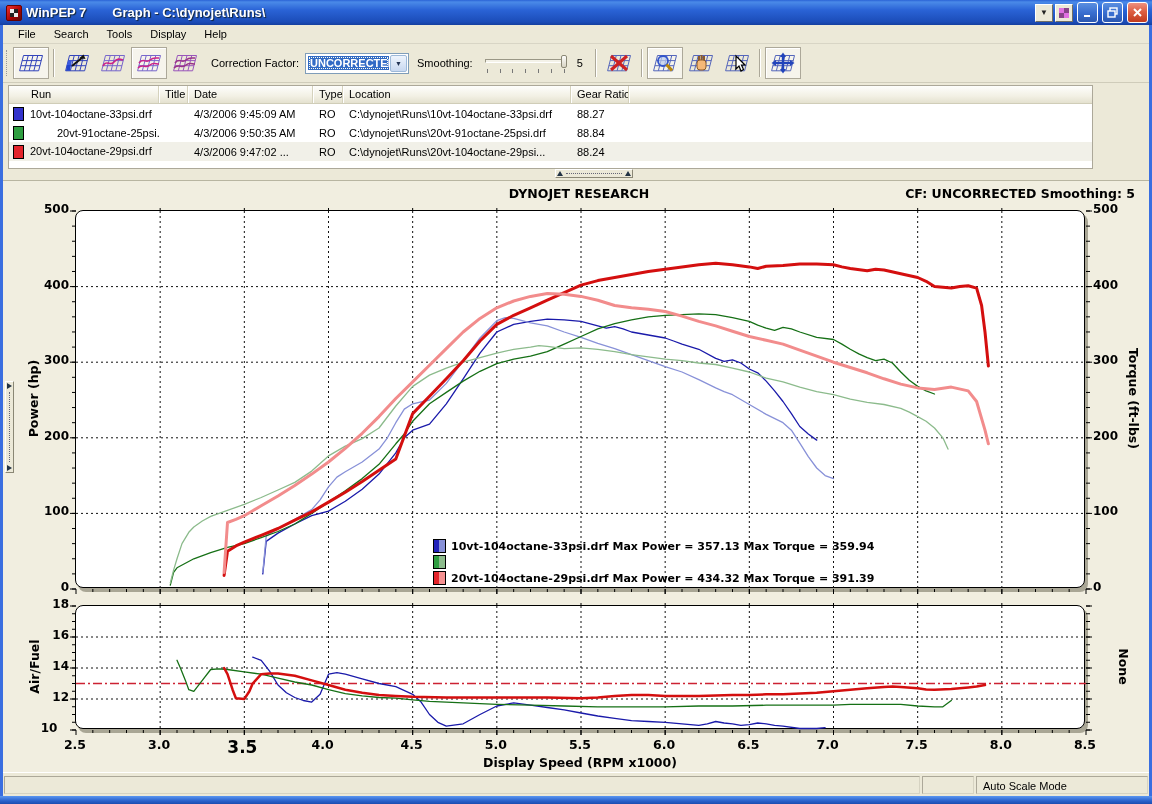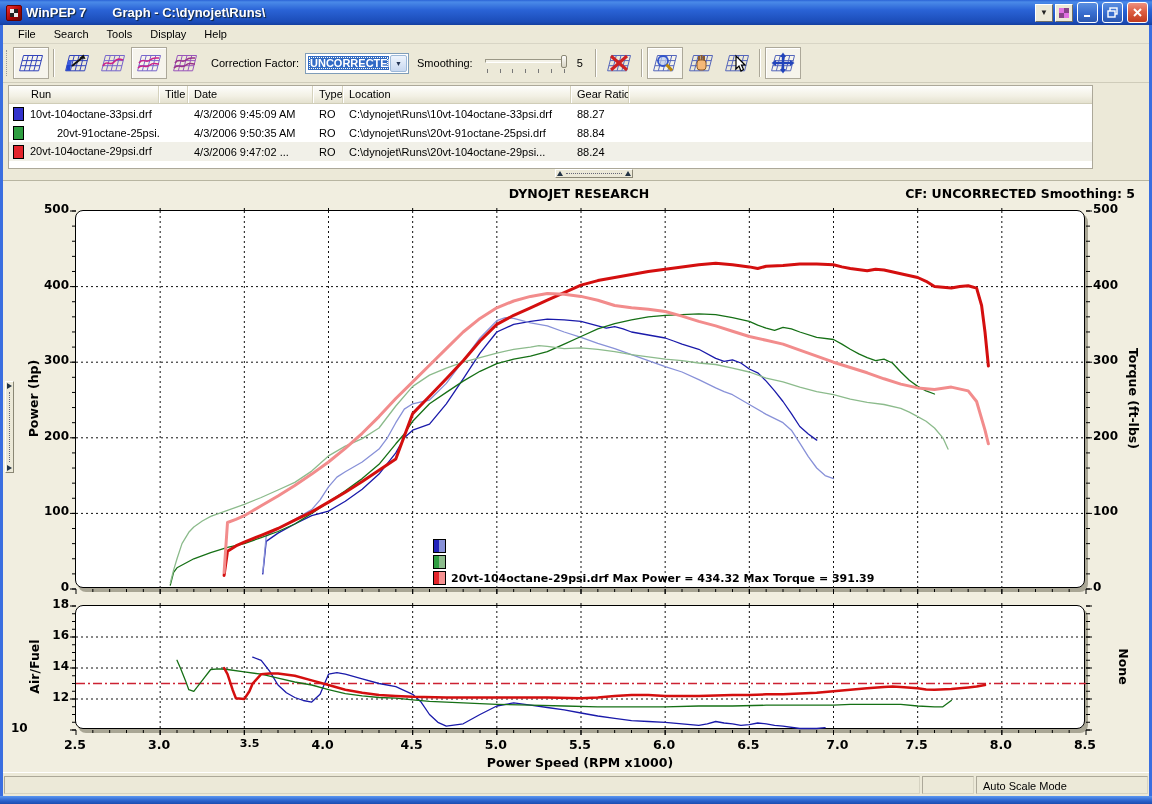--- a/index.html
+++ b/index.html
@@ -605,20 +605,21 @@
         <polyline points="103.3,383.2 106.6,370.4 110.0,365.8 126.8,356.8 143.7,350.7 160.5,345.4 177.3,341.6 194.2,335.6 211.0,329.5 227.8,322.0 244.7,311.4 261.5,300.1 278.3,288.7 295.2,276.6 312.0,262.3 328.8,241.8 337.3,232.0 345.7,219.2 362.5,201.8 379.3,190.4 396.2,179.1 413.0,169.3 429.8,161.7 446.7,157.2 463.5,154.2 480.3,149.6 497.2,142.1 514.0,134.5 530.8,126.9 547.7,121.6 564.5,117.9 581.3,114.8 598.2,113.3 615.0,112.6 631.8,111.8 648.7,112.6 665.5,115.6 682.3,119.4 690.7,123.2 699.2,126.2 707.6,128.4 716.0,125.4 724.4,126.9 732.8,130.0 749.7,135.3 766.5,137.5 774.9,142.1 783.3,147.3 791.8,151.9 800.2,155.7 808.6,158.7 817.0,157.2 825.4,161.0 833.8,170.0 842.3,178.3 850.7,184.4 859.1,188.9 867.5,192.0" fill="none" stroke="#167016" stroke-width="1.3" stroke-linejoin="round" stroke-linecap="round" clip-path="url(#clipMain)"></polyline>
         <polyline points="103.3,381.0 106.6,368.1 110.0,356.8 115.0,341.6 121.8,330.3 126.8,325.0 135.3,319.0 143.7,314.4 160.5,308.4 177.3,302.3 194.2,295.5 211.0,288.0 227.8,280.4 244.7,269.1 261.5,253.9 278.3,244.1 295.2,236.6 312.0,226.0 328.8,204.0 345.7,184.4 362.5,173.1 379.3,166.2 396.2,160.2 413.0,155.7 429.8,151.1 446.7,147.3 463.5,145.1 471.9,143.6 480.3,144.3 497.2,146.6 514.0,145.8 530.8,147.3 547.7,149.6 564.5,152.6 581.3,154.9 598.2,157.2 615.0,158.7 631.8,161.0 648.7,162.5 665.5,166.2 682.3,170.0 699.2,176.1 716.0,179.9 732.8,185.1 749.7,189.7 766.5,192.7 783.3,197.2 800.2,200.3 817.0,202.5 833.8,206.3 842.3,210.1 850.7,214.6 859.1,219.2 867.5,226.0 875.9,235.8 881.0,247.1" fill="none" stroke="#8cbb8c" stroke-width="1.3" stroke-linejoin="round" stroke-linecap="round" clip-path="url(#clipMain)"></polyline>
         <polyline points="157.1,373.4 160.5,349.2 168.9,343.9 177.3,340.1 194.2,333.3 211.0,326.5 227.8,318.2 244.7,309.9 261.5,300.1 278.3,290.2 295.2,279.6 312.0,268.3 328.8,257.0 345.7,211.6 362.5,194.2 379.3,176.8 396.2,158.7 413.0,139.0 429.8,122.4 446.7,113.3 463.5,105.8 480.3,98.2 497.2,90.6 514.0,83.1 530.8,78.6 547.7,75.5 564.5,72.5 581.3,69.5 598.2,67.2 615.0,64.9 631.8,62.7 648.7,61.2 665.5,62.7 682.3,64.9 690.7,66.5 699.2,64.2 716.0,63.4 732.8,61.9 749.7,61.9 766.5,62.7 774.9,64.9 783.3,66.5 800.2,68.7 808.6,67.2 817.0,68.0 833.8,71.7 850.7,75.5 859.1,79.3 867.5,84.6 884.3,86.1 892.8,84.6 901.2,83.8 909.6,86.1 914.6,103.5 918.0,130.0 921.4,164.0" fill="none" stroke="#d40f0f" stroke-width="3" stroke-linejoin="round" stroke-linecap="round" clip-path="url(#clipMain)"></polyline>
         <polyline points="157.1,370.4 160.5,320.5 168.9,317.4 177.3,313.7 194.2,303.8 211.0,294.0 227.8,283.4 244.7,272.1 261.5,260.0 278.3,246.4 295.2,231.3 312.0,214.6 328.8,196.5 345.7,179.9 362.5,163.2 379.3,146.6 396.2,130.0 413.0,116.4 429.8,105.8 446.7,99.0 463.5,94.4 480.3,91.4 497.2,92.2 514.0,94.4 530.8,98.2 547.7,103.5 564.5,105.8 581.3,107.3 598.2,109.5 615.0,114.1 631.8,119.4 648.7,123.9 665.5,129.2 682.3,134.5 699.2,138.3 716.0,142.1 732.8,148.1 749.7,154.2 766.5,160.2 783.3,165.5 800.2,170.8 817.0,176.8 833.8,182.1 850.7,185.9 867.5,187.4 884.3,185.1 901.2,188.9 909.6,199.5 918.0,228.2 921.4,241.8" fill="none" stroke="#f28c8c" stroke-width="3" stroke-linejoin="round" stroke-linecap="round" clip-path="url(#clipMain)"></polyline>
       </svg>
   </div>
 
   <div class="legend" id="legend" style="left:430px; top:357px;">
       <div class="legend-row">
         <span class="legend-swatch" style="background: linear-gradient(90deg, rgb(34, 34, 187) 0px, rgb(34, 34, 187) 50%, rgb(136, 145, 216) 50%, rgb(136, 145, 216) 100%);"></span>
+        <span class="legend-text">10vt-104octane-33psi.drf Max Power = 357.13 Max Torque = 359.94</span>
       </div>
       <div class="legend-row">
         <span class="legend-swatch" style="background: linear-gradient(90deg, rgb(47, 158, 65) 0px, rgb(47, 158, 65) 50%, rgb(140, 187, 140) 50%, rgb(140, 187, 140) 100%);"></span>
       </div>
       <div class="legend-row">
         <span class="legend-swatch" style="background: linear-gradient(90deg, rgb(227, 36, 43) 0px, rgb(227, 36, 43) 50%, rgb(244, 144, 144) 50%, rgb(244, 144, 144) 100%);"></span>
         <span class="legend-text">20vt-104octane-29psi.drf Max Power = 434.32 Max Torque = 391.39</span>
       </div>
     </div>
 
@@ -783,43 +784,43 @@
       <div class="tick-label" style="left: 26px; top: 323.4px; width: 40px; text-align: right;">100</div>
       <div class="tick-label" style="left: 1090px; top: 323.4px; width: 40px;">100</div>
       <div class="tick-label" style="left: 26px; top: 247.8px; width: 40px; text-align: right;">200</div>
       <div class="tick-label" style="left: 1090px; top: 247.8px; width: 40px;">200</div>
       <div class="tick-label" style="left: 26px; top: 172.2px; width: 40px; text-align: right;">300</div>
       <div class="tick-label" style="left: 1090px; top: 172.2px; width: 40px;">300</div>
       <div class="tick-label" style="left: 26px; top: 96.6px; width: 40px; text-align: right;">400</div>
       <div class="tick-label" style="left: 1090px; top: 96.6px; width: 40px;">400</div>
       <div class="tick-label" style="left: 26px; top: 21px; width: 40px; text-align: right;">500</div>
       <div class="tick-label" style="left: 1090px; top: 21px; width: 40px;">500</div>
-      <div class="tick-label" style="left: 8px; top: 540px; width: 40px; text-align: left;">10</div>
+      <div class="tick-label" style="left: 26px; top: 540px; width: 40px; text-align: center;">10</div>
       <div class="tick-label" style="left: 26px; top: 509px; width: 40px; text-align: right;">12</div>
       <div class="tick-label" style="left: 26px; top: 478px; width: 40px; text-align: right;">14</div>
       <div class="tick-label" style="left: 26px; top: 447px; width: 40px; text-align: right;">16</div>
       <div class="tick-label" style="left: 26px; top: 416px; width: 40px; text-align: right;">18</div>
       <div class="tick-label" style="left: 56px; top: 556px; width: 32px; text-align: center; font-size: 12.5px;">2.5</div>
       <div class="tick-label" style="left: 140.167px; top: 556px; width: 32px; text-align: center; font-size: 12.5px;">3.0</div>
-      <div class="tick-label" style="left: 224.333px; top: 556px; width: 32px; text-align: right; font-size: 11px;">3.5</div>
+      <div class="tick-label" style="left: 224.333px; top: 556px; width: 32px; text-align: left; font-size: 17px;">3.5</div>
       <div class="tick-label" style="left: 308.5px; top: 556px; width: 32px; font-size: 12.5px;">4.0</div>
       <div class="tick-label" style="left: 392.667px; top: 556px; width: 32px; text-align: center; font-size: 12.5px;">4.5</div>
       <div class="tick-label" style="left: 476.833px; top: 556px; width: 32px; text-align: center; font-size: 12.5px;">5.0</div>
       <div class="tick-label" style="left: 561px; top: 556px; width: 32px; text-align: center; font-size: 12.5px;">5.5</div>
       <div class="tick-label" style="left: 645.167px; top: 556px; width: 32px; text-align: center; font-size: 12.5px;">6.0</div>
       <div class="tick-label" style="left: 729.333px; top: 556px; width: 32px; text-align: center; font-size: 12.5px;">6.5</div>
-      <div class="tick-label" style="left: 813.5px; top: 556px; width: 32px; text-align: right; font-size: 12.5px;">7.0</div>
+      <div class="tick-label" style="left: 813.5px; top: 556px; width: 32px; text-align: left; font-size: 12.5px;">7.0</div>
       <div class="tick-label" style="left: 897.667px; top: 556px; width: 32px; text-align: center; font-size: 12.5px;">7.5</div>
       <div class="tick-label" style="left: 981.833px; top: 556px; width: 32px; text-align: center; font-size: 12.5px;">8.0</div>
       <div class="tick-label" style="left: 1066px; top: 556px; width: 32px; text-align: center; font-size: 12.5px;">8.5</div>
       <div class="axis-title rot-left" style="left: -8px; top: 210px;">Power (hp)</div>
       <div class="axis-title rot-right" style="left: 1080px; top: 210px;">Torque (ft-lbs)</div>
       <div class="axis-title rot-left" style="left: 4px; top: 478px;">Air/Fuel</div>
       <div class="axis-title rot-right" style="left: 1102px; top: 478px;">None</div>
-      <div class="axis-title" style="left: 72px; top: 574px; width: 1010px; text-align: center;">Power Speed (RPM x1000)</div>
+      <div class="axis-title" style="left: 72px; top: 574px; width: 1010px; text-align: center;">Display Speed (RPM x1000)</div>
     </div>
 </div>
 
 <div class="statusbar">
   <div class="status-cell status-main"></div>
   <div class="status-cell status-mid"></div>
   <div class="status-cell status-auto">Auto Scale Mode</div>
 </div>
 <div class="bottom-strip"></div>
 

